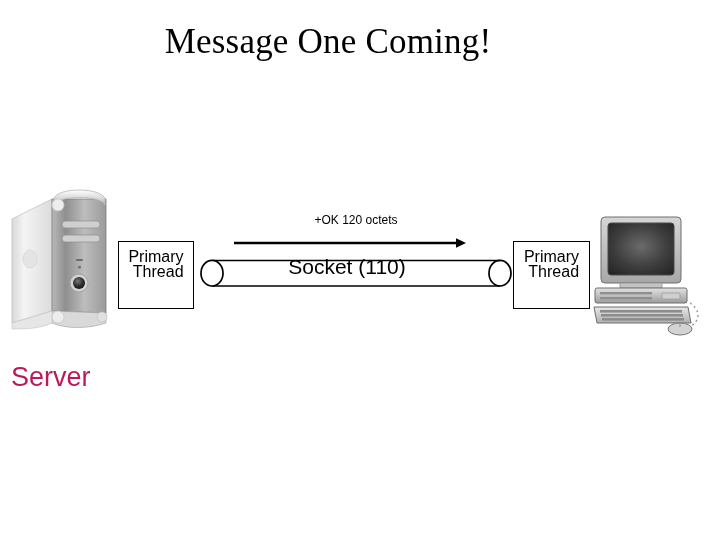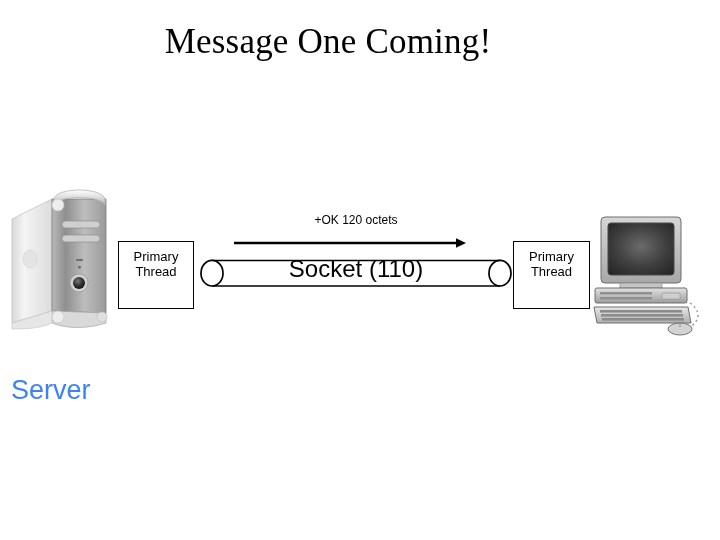--- a/index.html
+++ b/index.html
@@ -30,66 +30,65 @@
     letter-spacing: 0.2px;
     white-space: nowrap;
   }
 
   
   .side-label {
     position: absolute;
     font-family: "Liberation Sans", sans-serif;
     font-size: 27px;
     font-weight: 400;
-    color: #3b82f6;
-    white-space: nowrap;
-    margin-top: 13px;
+    color: #be185d;
+    white-space: nowrap;
   }
   #server-label { left: 11px; top: 362px; }
   #client-label { left: 601px; top: 356px; }
 
   
   .thread-box {
     position: absolute;
     box-sizing: border-box;
     border: 1px solid #000000;
     background: #ffffff;
     display: flex;
     align-items: flex-start;
     justify-content: center;
     padding-top: 7px;
   }
   .thread-box .thread-text {
     font-family: "Liberation Sans", sans-serif;
-    font-size: 13px;
+    font-size: 16px;
     line-height: 15px;
     color: #000000;
-    text-align: center;
+    text-align: right;
     white-space: pre-line;
   }
   #server-thread-box { left: 118px; top: 241px; width: 76px; height: 68px; }
   #client-thread-box { left: 513px; top: 241px; width: 77px; height: 68px; }
 
   
   #socket-pipe {
     position: absolute;
     left: 198px;
     top: 256px;
     width: 316px;
     height: 36px;
   }
   #socket-pipe svg { display: block; }
   #socket-label {
     position: absolute;
-    left: 198px;
+    left: 189px;
     top: 255px;
     width: 316px;
     text-align: center;
     font-family: "Liberation Sans", sans-serif;
-    font-size: 24px;
+    font-size: 21px;
     color: #000000;
     white-space: nowrap;
   }
 
   
   #message-arrow {
     position: absolute;
     left: 232px;
     top: 236px;
     width: 235px;

